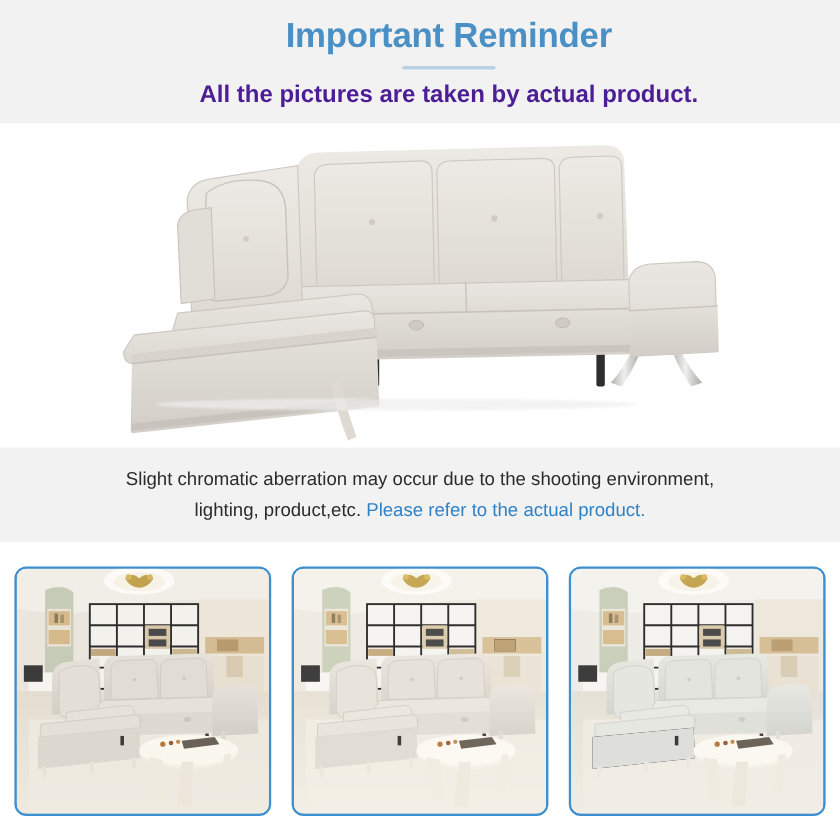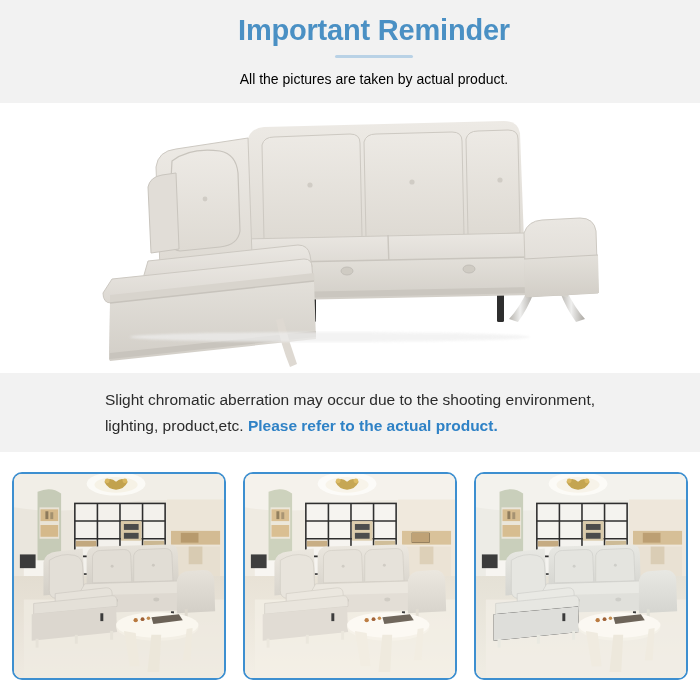--- a/index.html
+++ b/index.html
@@ -39,24 +39,24 @@
   }
   .title-divider {
     width: 78px;
     height: 3px;
     background: #b9d2e6;
     margin: 7px auto 0 auto;
     border-radius: 2px;
   }
   .page-subtitle {
     margin-top: 10px;
-    font-size: 14px;
-    color: #000000;
+    font-size: 20px;
+    color: #4c1d95;
     line-height: 22px;
-    font-weight: 400;
+    font-weight: 700;
   }
 
   
   .hero {
     position: absolute;
     left: 0; top: 103px;
     width: 700px;
     height: 270px;
     background: #ffffff;
     overflow: hidden;
@@ -68,28 +68,29 @@
     position: absolute;
     left: 0; top: 373px;
     width: 700px;
     height: 79px;
     background: #f2f2f2;
     display: flex;
     align-items: center;
     justify-content: center;
   }
   .notice-text {
+    text-align: center;
     font-size: 15.5px;
     line-height: 26px;
     color: #2b2b2b;
     padding: 0 28px;
   }
   .notice-accent {
     color: #2f82c6;
-    font-weight: bold;
+    font-weight: normal;
   }
 
   
   .thumb-strip {
     position: absolute;
     left: 0; top: 452px;
     width: 700px;
     height: 248px;
     background: #ffffff;
     display: flex;

